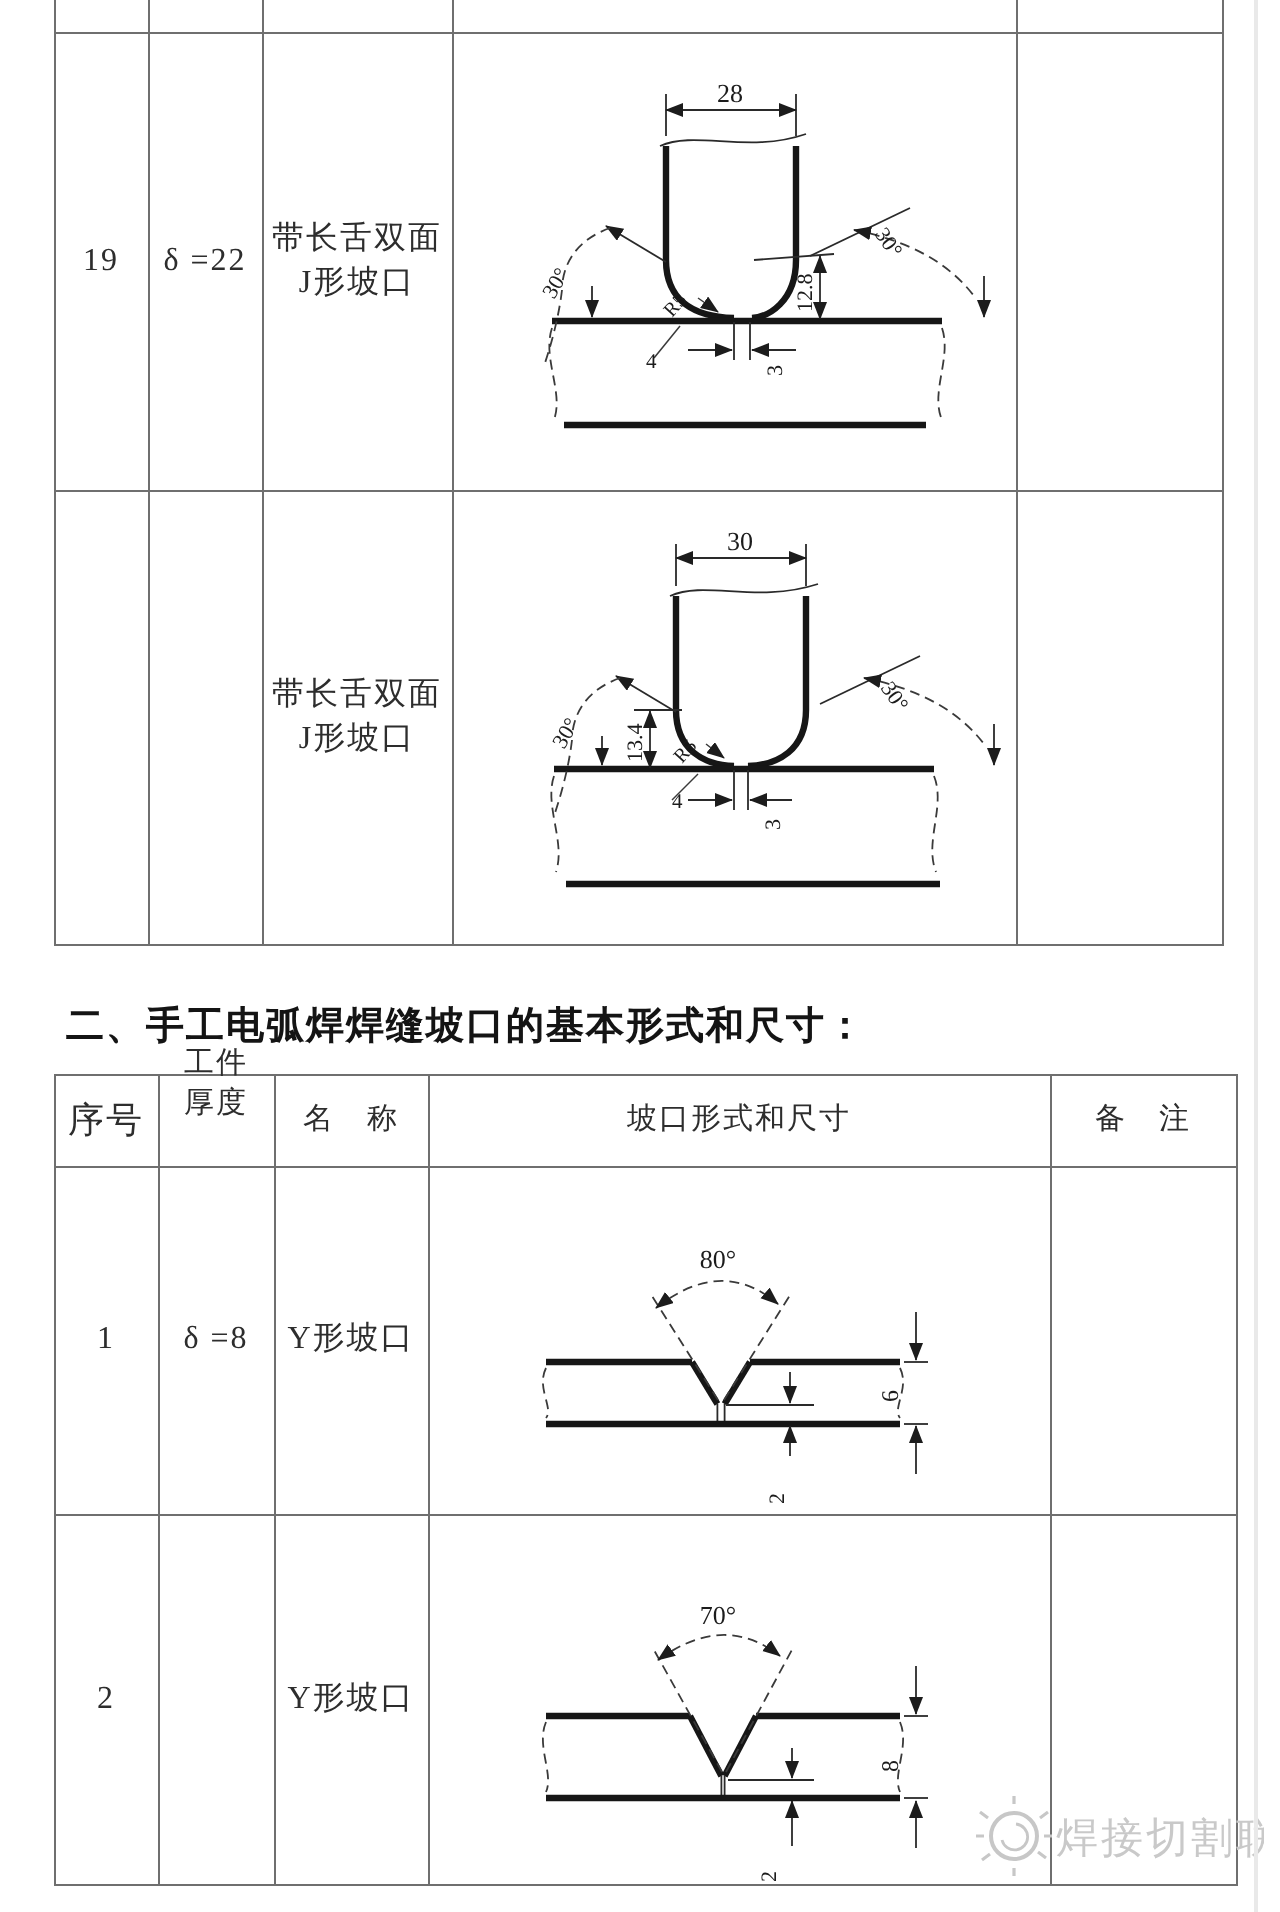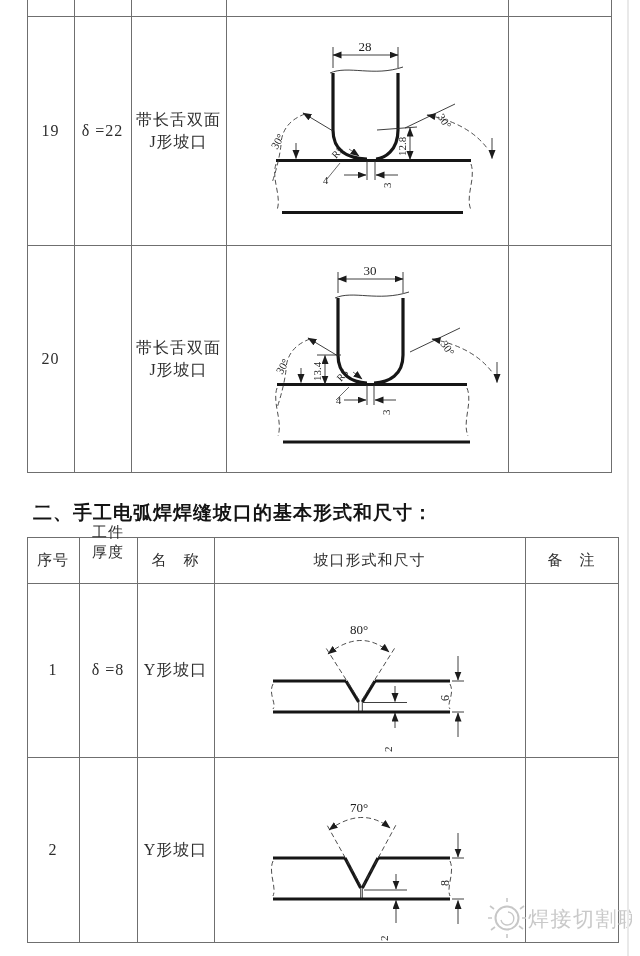--- a/index.html
+++ b/index.html
@@ -39,23 +39,20 @@
       <span>19</span>
     </div>
   <div class="cell" style="left:75px;top:17px;width:55px;height:227px">
       <span>δ =22</span>
     </div>
   <div class="cell" style="left:132px;top:17px;width:93px;height:227px">
     <span>带长舌双面</span>
     <span>J形坡口</span>
   </div>
 
-  <div class="cell" style="left:28px;top:246px;width:45px;height:226px">
-      <span>20</span>
-    </div>
   <div class="cell" style="left:132px;top:246px;width:93px;height:226px">
     <span>带长舌双面</span>
     <span>J形坡口</span>
   </div>
 
   <svg class="dia" style="left:226px;top:16px" width="281" height="229" viewBox="0 0 281 229">
     <defs>
       <marker id="mkA" markerUnits="userSpaceOnUse" markerWidth="10" markerHeight="8" refX="8.5" refY="3.5" orient="auto-start-reverse">
         <path d="M0,0 L9,3.5 L0,7 Z" fill="#1c1c1c"></path>
       </marker>
@@ -152,21 +149,21 @@
   <div class="vl" style="left:79px;top:537px;height:406px"></div>
   <div class="vl" style="left:137px;top:537px;height:406px"></div>
   <div class="vl" style="left:214px;top:537px;height:406px"></div>
   <div class="vl" style="left:525px;top:537px;height:406px"></div>
   <div class="vl" style="left:618px;top:537px;height:406px"></div>
   <div class="hl" style="left:27px;top:537px;width:592px"></div>
   <div class="hl" style="left:27px;top:583px;width:592px"></div>
   <div class="hl" style="left:27px;top:757px;width:592px"></div>
   <div class="hl" style="left:27px;top:942px;width:592px"></div>
 
-  <div class="cell" style="left:28px;top:538px;width:50px;height:44px;font-size:15px">
+  <div class="cell" style="left:28px;top:538px;width:50px;height:44px;font-size:18px">
       <span>序号</span>
     </div>
   <div class="cell" style="left:80px;top:520px;width:56px;height:44px;font-size:15px;line-height:20px">
     <span>工件</span>
     <span>厚度</span>
   </div>
   <div class="cell" style="left:138px;top:538px;width:75px;height:44px;font-size:15px">
       <span>名　称</span>
     </div>
   <div class="cell" style="left:215px;top:538px;width:309px;height:44px;font-size:15px">

